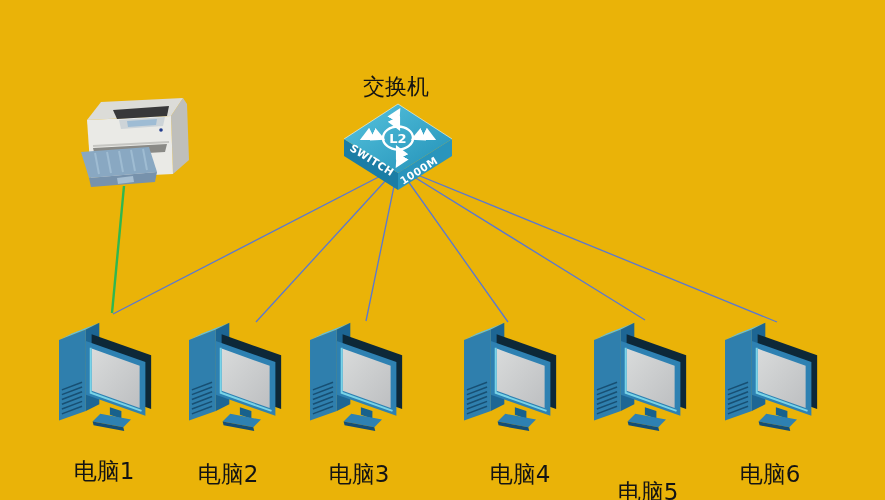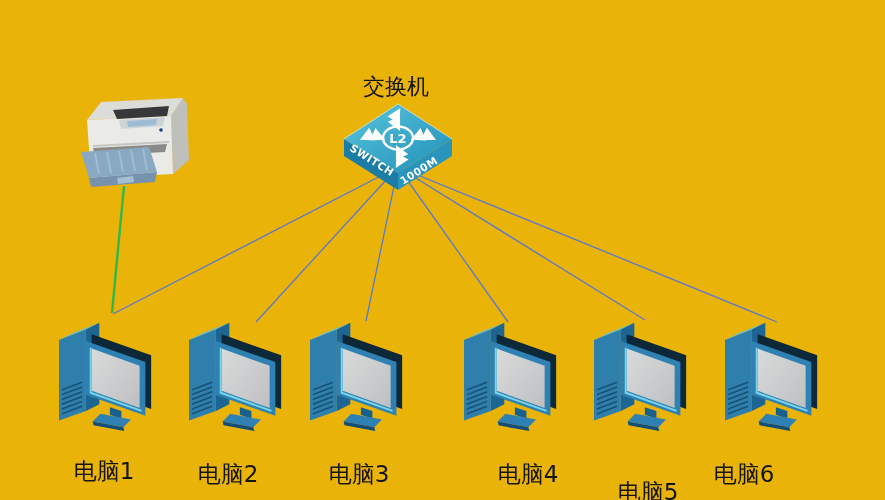--- a/index.html
+++ b/index.html
@@ -15,22 +15,22 @@
   }
   .switch-label{font-size:22px;}
   
   .printer{left:77px;top:90px;width:125px;height:100px;}
   .switch{left:343px;top:100px;width:110px;height:95px;}
   .pc{width:100px;height:119px;top:315px;}
   .pc1{left:57px;} .pc2{left:187px;} .pc3{left:308px;}
   .pc4{left:462px;} .pc5{left:592px;} .pc6{left:723px;}
   .lbl-switch{left:396px;top:72px;}
   .lbl-pc1{left:104px;top:456px;} .lbl-pc2{left:228px;top:459px;}
-  .lbl-pc3{left:359px;top:459px;} .lbl-pc4{left:520px;top:459px;margin-left:8px;}
-  .lbl-pc5{left:648px;top:477px;} .lbl-pc6{left:744px;top:459px;}
+  .lbl-pc3{left:359px;top:459px;} .lbl-pc4{left:520px;top:459px;}
+  .lbl-pc5{left:648px;top:477px;} .lbl-pc6{left:770px;top:459px;}
 </style>
 </head>
 <body>
 
 <div class="canvas">
 
   <svg width="0" height="0" style="position:absolute" aria-hidden="true">
     <defs>
       <linearGradient id="screenGrad" x1="0" y1="0" x2="1" y2="1">
         <stop offset="0" stop-color="#D9DBDB"></stop>

